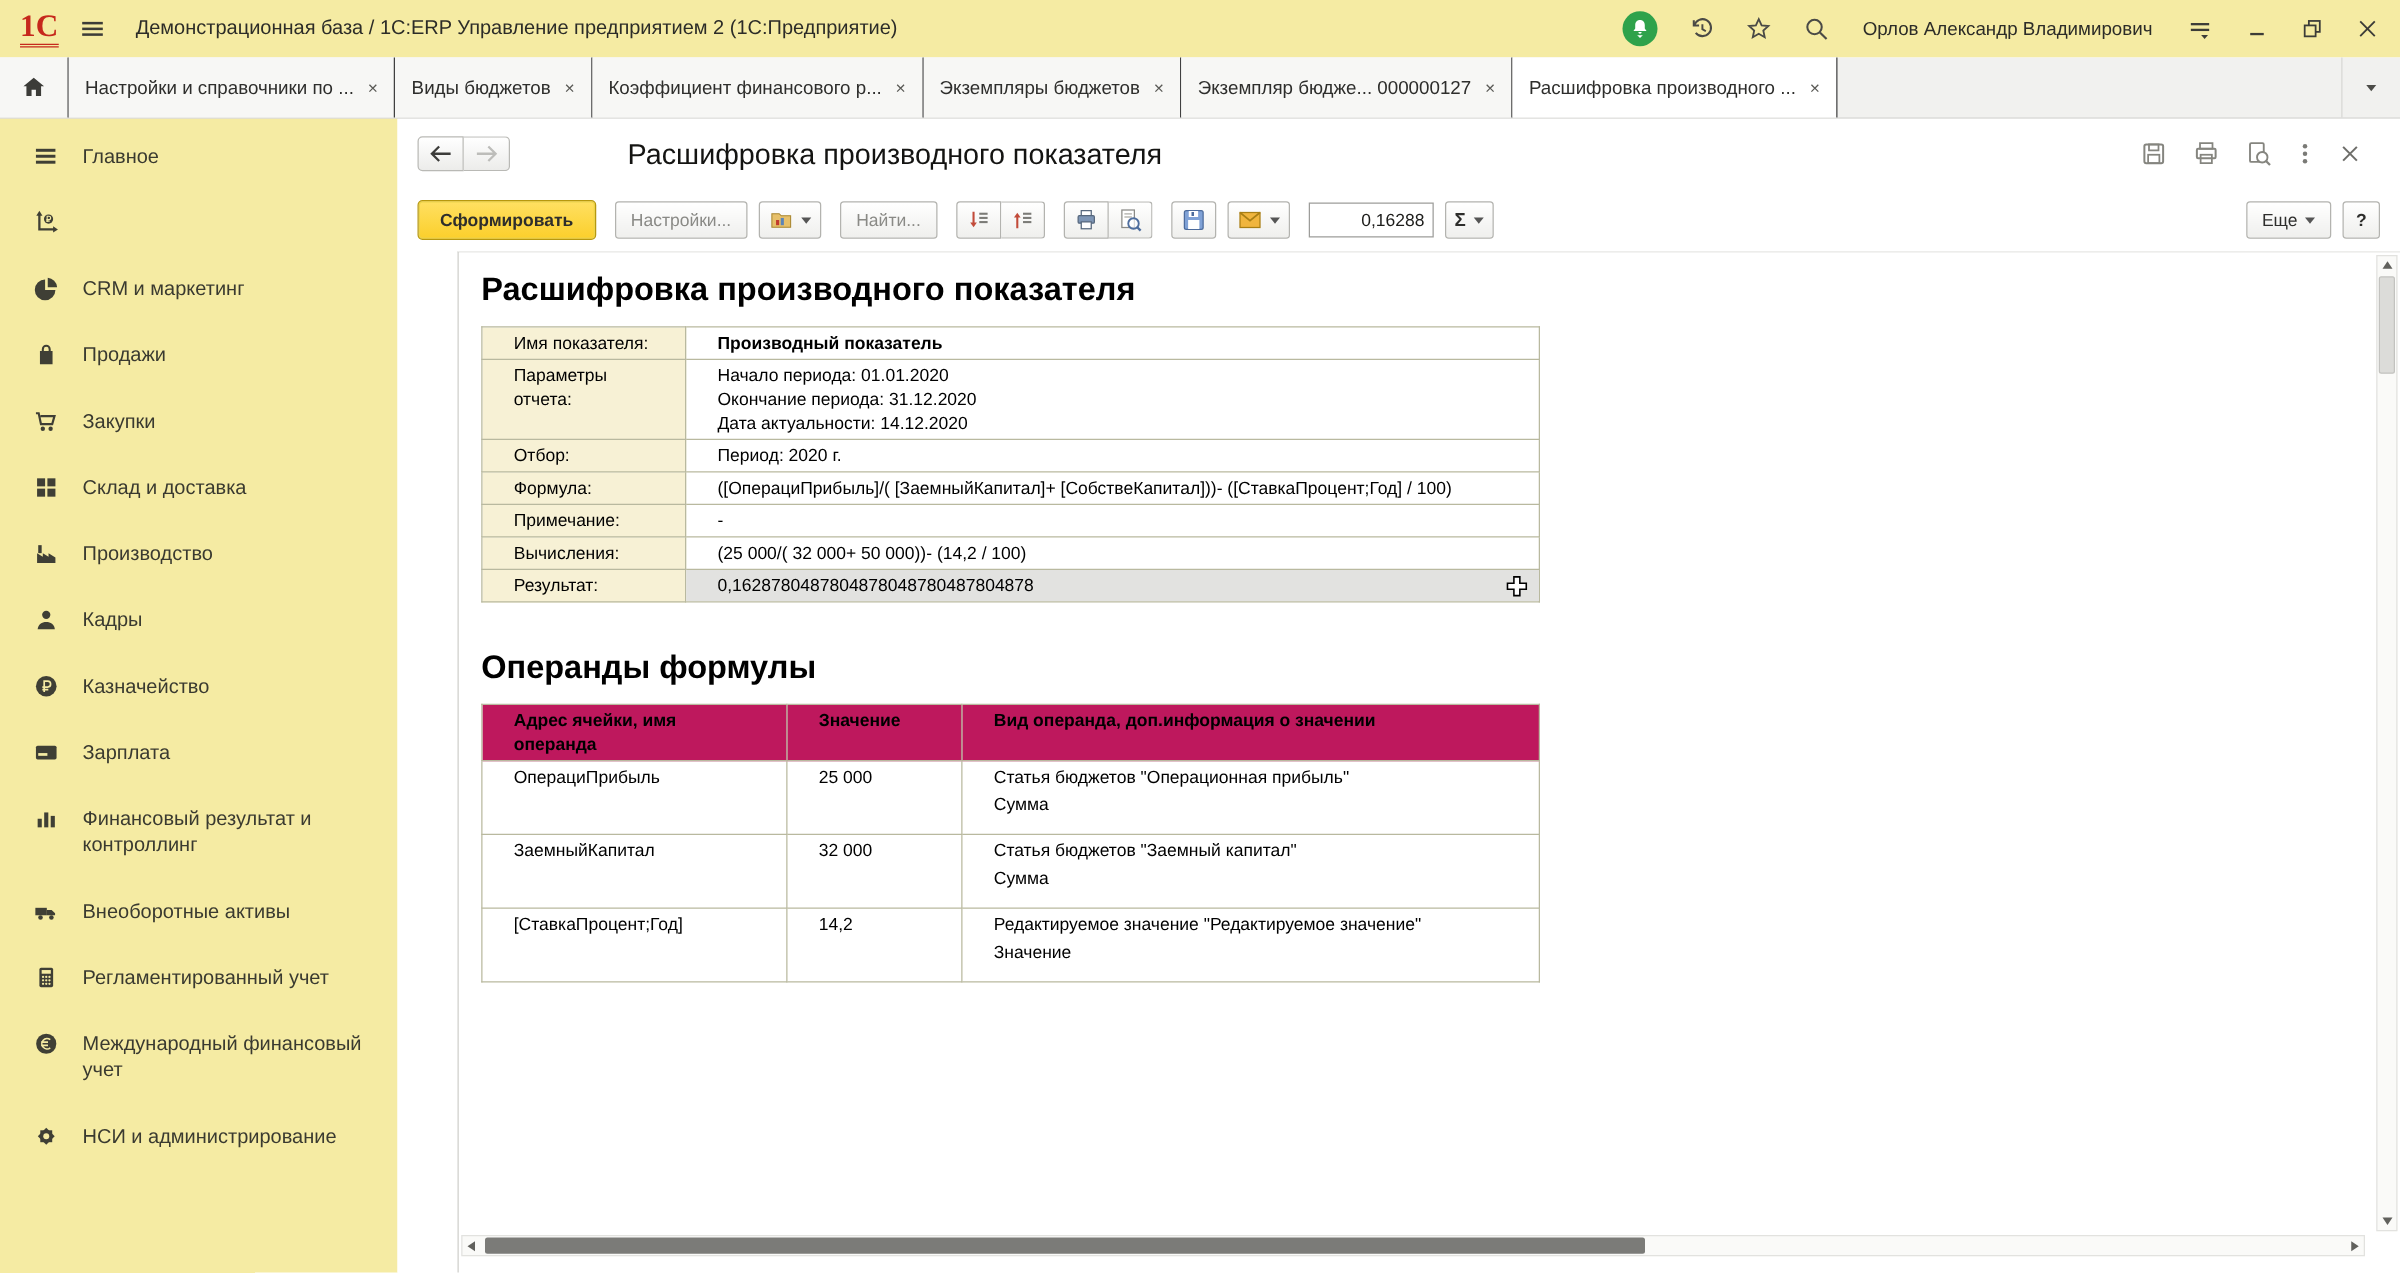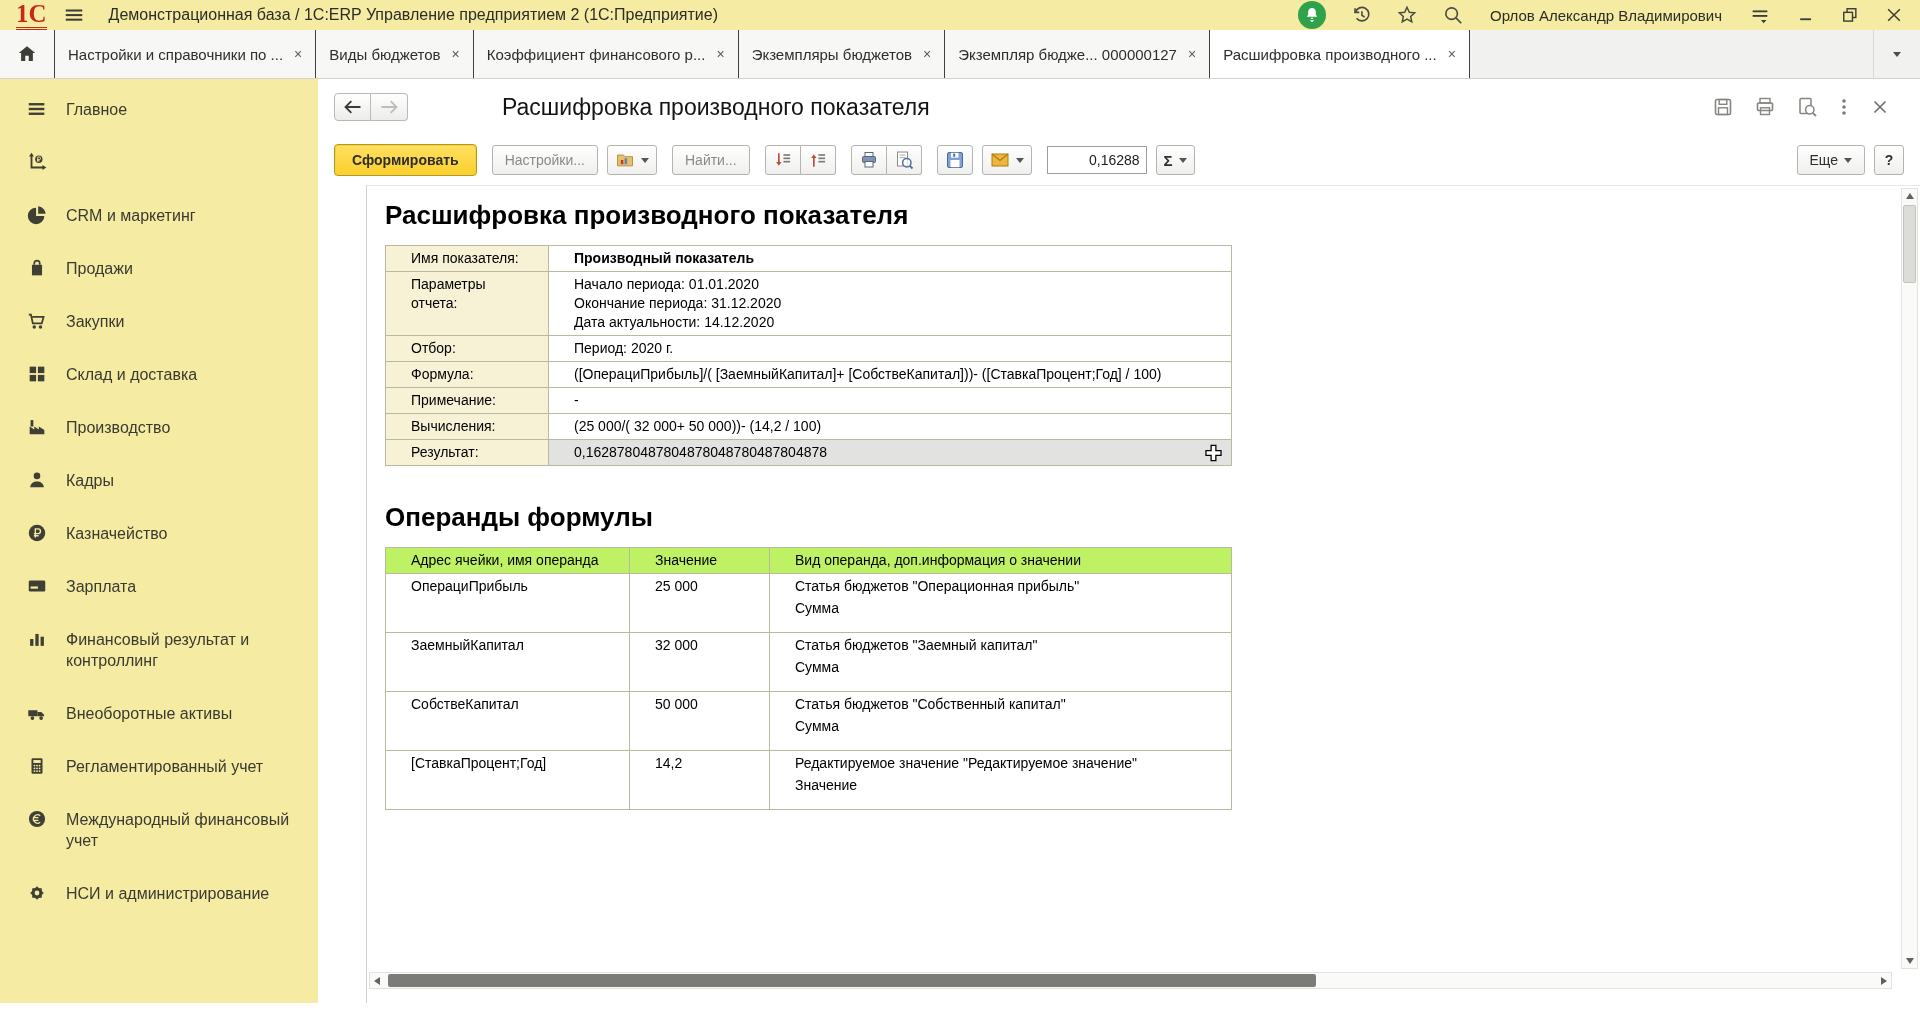--- a/index.html
+++ b/index.html
@@ -1,19 +1,19 @@
 <!DOCTYPE html>
 <html><head>
 <meta charset="utf-8">
 <style>
   html,body{margin:0;padding:0;width:1920px;height:1018px;overflow:hidden;
     font-family:"Liberation Sans",sans-serif;background:#fff;color:#2e2e2c;}
   svg{display:block}
   
-  .titlebar{height:30px;background:#f5eba3;display:flex;align-items:center;padding:0 12px 0 16px;gap:12px;}
+  .titlebar{height:46px;background:#f5eba3;display:flex;align-items:center;padding:0 12px 0 16px;gap:12px;}
   .logo1c{color:#c6281c;font-weight:bold;font-size:25px;line-height:1;border-bottom:3px double #c6281c;padding-bottom:1px;font-family:"Liberation Serif",serif;}
   .tb-btn{background:none;border:none;padding:4px;display:flex;align-items:center;justify-content:center;cursor:default;}
   .tb-title{font-size:16px;color:#2c2c28;margin-left:8px;white-space:nowrap;}
   .tb-right{margin-left:auto;display:flex;align-items:center;gap:16px;}
   .notif-circle{width:28px;height:28px;border-radius:50%;background:#2fa24b;display:flex;align-items:center;justify-content:center;}
   .tb-user{font-size:15px;color:#2c2c28;margin:0 6px;white-space:nowrap;}
   
   .tabbar{height:48px;background:#f1f1ef;border-bottom:1px solid #d2d2d0;display:flex;align-items:stretch;}
   .tab{display:flex;align-items:center;padding:0 13px;border-right:1px solid #404040;background:#f7f7f5;font-size:15px;color:#2e2e2c;white-space:nowrap;}
   .tab.active{background:#ffffff;}
@@ -60,21 +60,21 @@
   .report h1{font-size:26px;font-weight:bold;color:#000;margin:0 0 14px 0;}
   .report h2{font-size:26px;font-weight:bold;color:#000;margin:36px 0 14px 0;}
   table.rep{border-collapse:collapse;table-layout:fixed;font-size:14px;color:#000;width:846px;}
   table.rep td,table.rep th{border:1px solid #b9b99f;padding:3px 25px;vertical-align:top;line-height:19px;text-align:left;font-weight:normal;}
   td.lbl{background:#f7f1d5;font-weight:bold;}
   #info-table col.c1{width:163px;} #info-table col.c2{width:683px;}
   .bold{font-weight:bold;}
   td.sel{background:#e2e2e0;border:3px solid #d9a51d;position:relative;padding-right:44px;}
   .cell-cursor{position:absolute;right:8px;top:50%;transform:translateY(-50%);}
   #op-table col.o1{width:244px;} #op-table col.o2{width:140px;} #op-table col.o3{width:462px;}
-  #op-table th{background:#bef264;font-weight:normal;}
+  #op-table th{background:#be185d;font-weight:bold;}
   #op-table td.tall{padding-bottom:14px;}
   .line2{margin-top:3px;}
   .expander{position:absolute;left:-13px;width:13px;height:13px;background:#fff;border:1px solid #97978f;box-sizing:border-box;}
   .expander::after{content:"";position:absolute;left:2px;right:2px;top:5px;height:1px;background:#3c3c38;}
   
   .vscroll{position:absolute;top:2px;right:2px;bottom:34px;width:15px;background:#fafaf8;border:1px solid #e2e2df;}
   .vs-up,.vs-down{position:absolute;left:0;right:0;height:14px;display:flex;align-items:center;justify-content:center;}
   .vs-up{top:0;} .vs-down{bottom:0;}
   .tri-up{width:0;height:0;border-left:4px solid transparent;border-right:4px solid transparent;border-bottom:6px solid #61615d;}
   .tri-down{width:0;height:0;border-left:4px solid transparent;border-right:4px solid transparent;border-top:6px solid #61615d;}
@@ -560,28 +560,20 @@
               </tr>
               <tr class="op-row">
                 <td class="tall">ЗаемныйКапитал</td>
                 <td class="tall">32 000</td>
                 <td class="tall">
                   <div>Статья бюджетов "Заемный капитал"</div>
                   <div class="line2">Сумма</div>
                 </td>
               </tr>
               <tr class="op-row">
-                <td class="tall">СобствеКапитал</td>
-                <td class="tall">50 000</td>
-                <td class="tall">
-                  <div>Статья бюджетов "Собственный капитал"</div>
-                  <div class="line2">Сумма</div>
-                </td>
-              </tr>
-              <tr class="op-row">
                 <td class="tall">[СтавкаПроцент;Год]</td>
                 <td class="tall">14,2</td>
                 <td class="tall">
                   <div>Редактируемое значение "Редактируемое значение"</div>
                   <div class="line2">Значение</div>
                 </td>
               </tr>
             </tbody>
         </table>
         <div class="expander" id="exp1" style="top: 63px;"></div>

